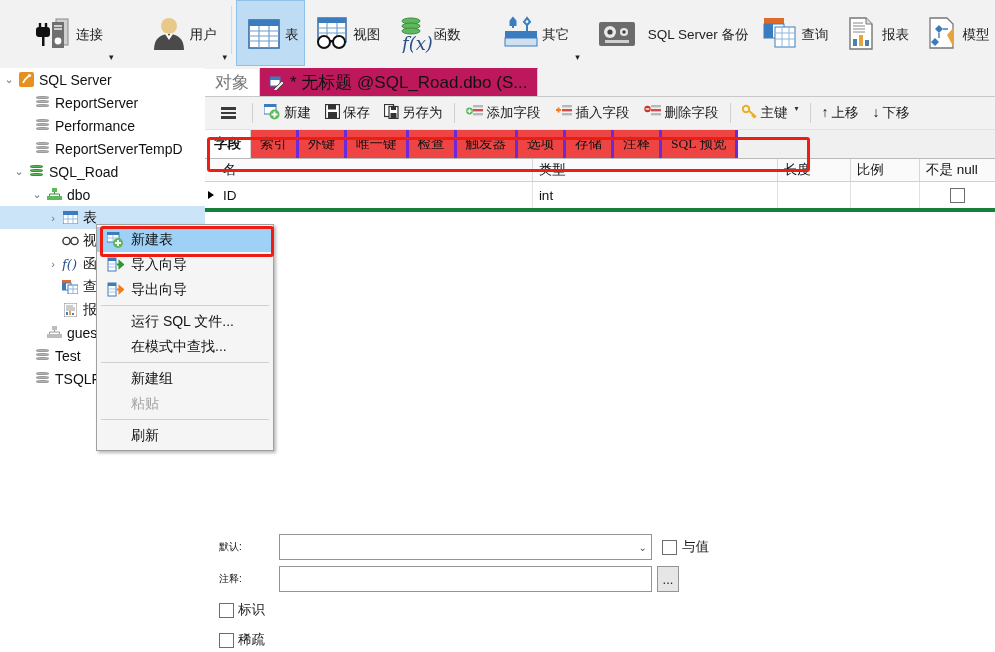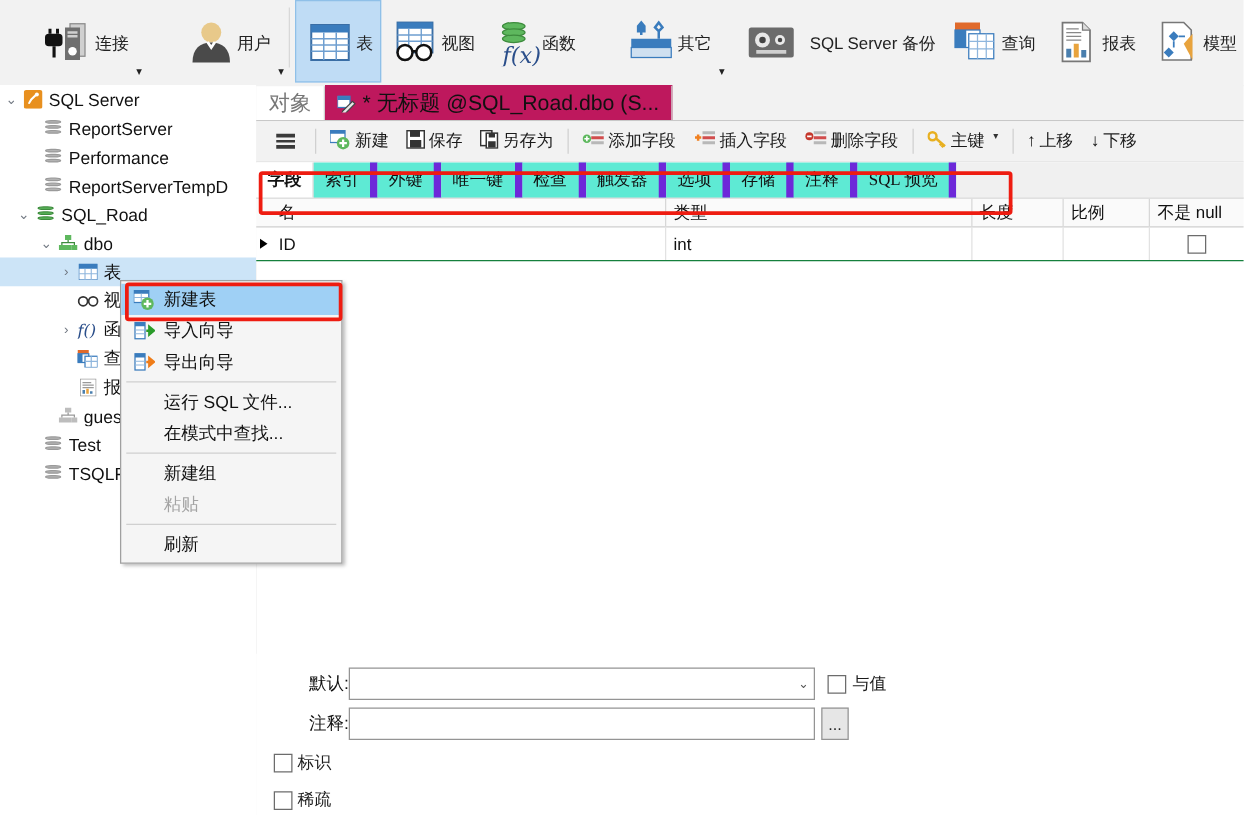--- a/index.html
+++ b/index.html
@@ -85,49 +85,49 @@
   .hamb { display: flex; flex-direction: column; gap: 2px; padding: 0 12px 0 10px; }
   .hamb b { display: block; width: 15px; height: 2.5px; background: #3a3a3a; }
 
   .prop-tabs {
     height: 28px; background: #ffffff; display: flex; align-items: stretch;
     border-bottom: 1px solid #b9b9b9;
     font-family: Liberation Serif, serif;
   }
   .ptab {
     display: flex; align-items: center; padding: 0 9px; font-size: 13.5px;
-    color: #111; border-right: 6px solid #6d28d9; background: #5eead4; cursor: default;
+    color: #111; border-right: 3px solid #6d28d9; background: #ef4444; cursor: default;
   }
   .ptab.active { background: #ffffff; font-weight: 600; border-right: 1px solid #d4d4d4; }
   .ptab-filler { flex: 1; background: #f0f0f0; }
 
   
   .grid { background: #ffffff; }
   .grid-head { display: flex; height: 22px; border-bottom: 1px solid #d0d0d0; background: #fafafa; }
   .gh {
     display: flex; align-items: center; padding-left: 6px; font-size: 13.5px; color: #111;
     border-right: 1px solid #d7d7d7; box-sizing: border-box;
   }
-  .grid-row { display: flex; height: 26px; border-bottom: 1px solid #15803d; }
+  .grid-row { display: flex; height: 26px; border-bottom: 4px solid #15803d; }
   .gc {
     display: flex; align-items: center; padding-left: 6px; font-size: 13.5px; color: #111;
     border-right: 1px solid #e2e2e2; box-sizing: border-box;
   }
   .gc.center { justify-content: center; padding-left: 0; }
   .rowmark { width: 12px; flex: 0 0 12px; display: flex; align-items: center; justify-content: center; }
   .rowmark b { width: 0; height: 0; border-left: 6px solid #000; border-top: 4px solid transparent; border-bottom: 4px solid transparent; }
   .cbox { width: 15px; height: 15px; border: 1px solid #6c6c6c; background: #fff; box-sizing: border-box; display: inline-block; }
 
   
   .form {
     position: absolute; left: 0; top: 455px; width: 790px; height: 129px;
     background: #ffffff; padding-top: 8px; box-sizing: border-box;
   }
   .frow { display: flex; align-items: center; height: 32px; padding-left: 14px; }
-  .flabel { width: 60px; flex: 0 0 60px; font-size: 14px; color: #111; text-align: right; }
+  .flabel { width: 60px; flex: 0 0 60px; font-size: 10px; color: #111; }
   .finput {
     height: 26px; border: 1px solid #949494; background: #ffffff; box-sizing: border-box;
     display: flex; align-items: center; padding: 0 4px; font-size: 13px;
   }
   .combo { width: 373px; justify-content: flex-end; }
   .combo .chev { font-size: 10px; color: #555; }
   .txtin { width: 373px; }
   .ellipsis-btn {
     width: 22px; height: 26px; border: 1px solid #949494; background: #e6e6e6;
     margin-left: 5px; display: flex; align-items: center; justify-content: center;

